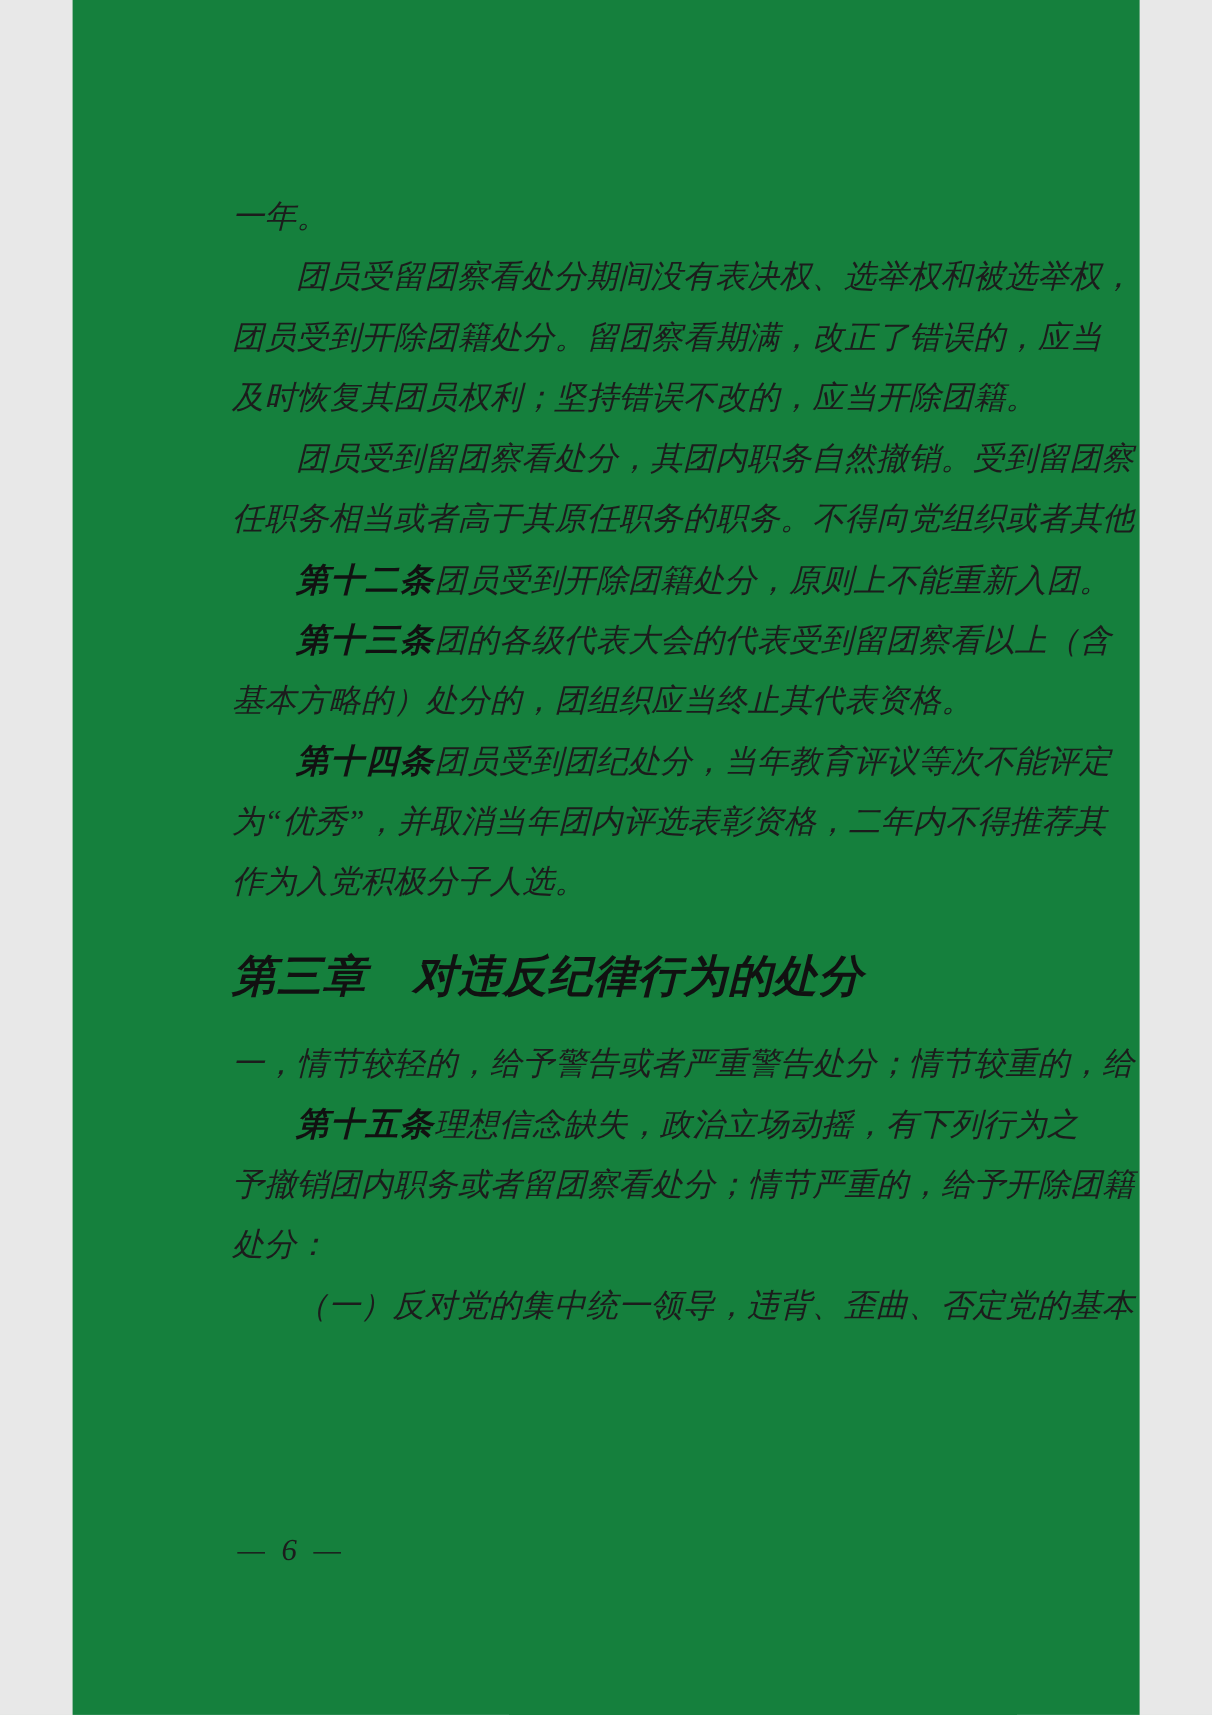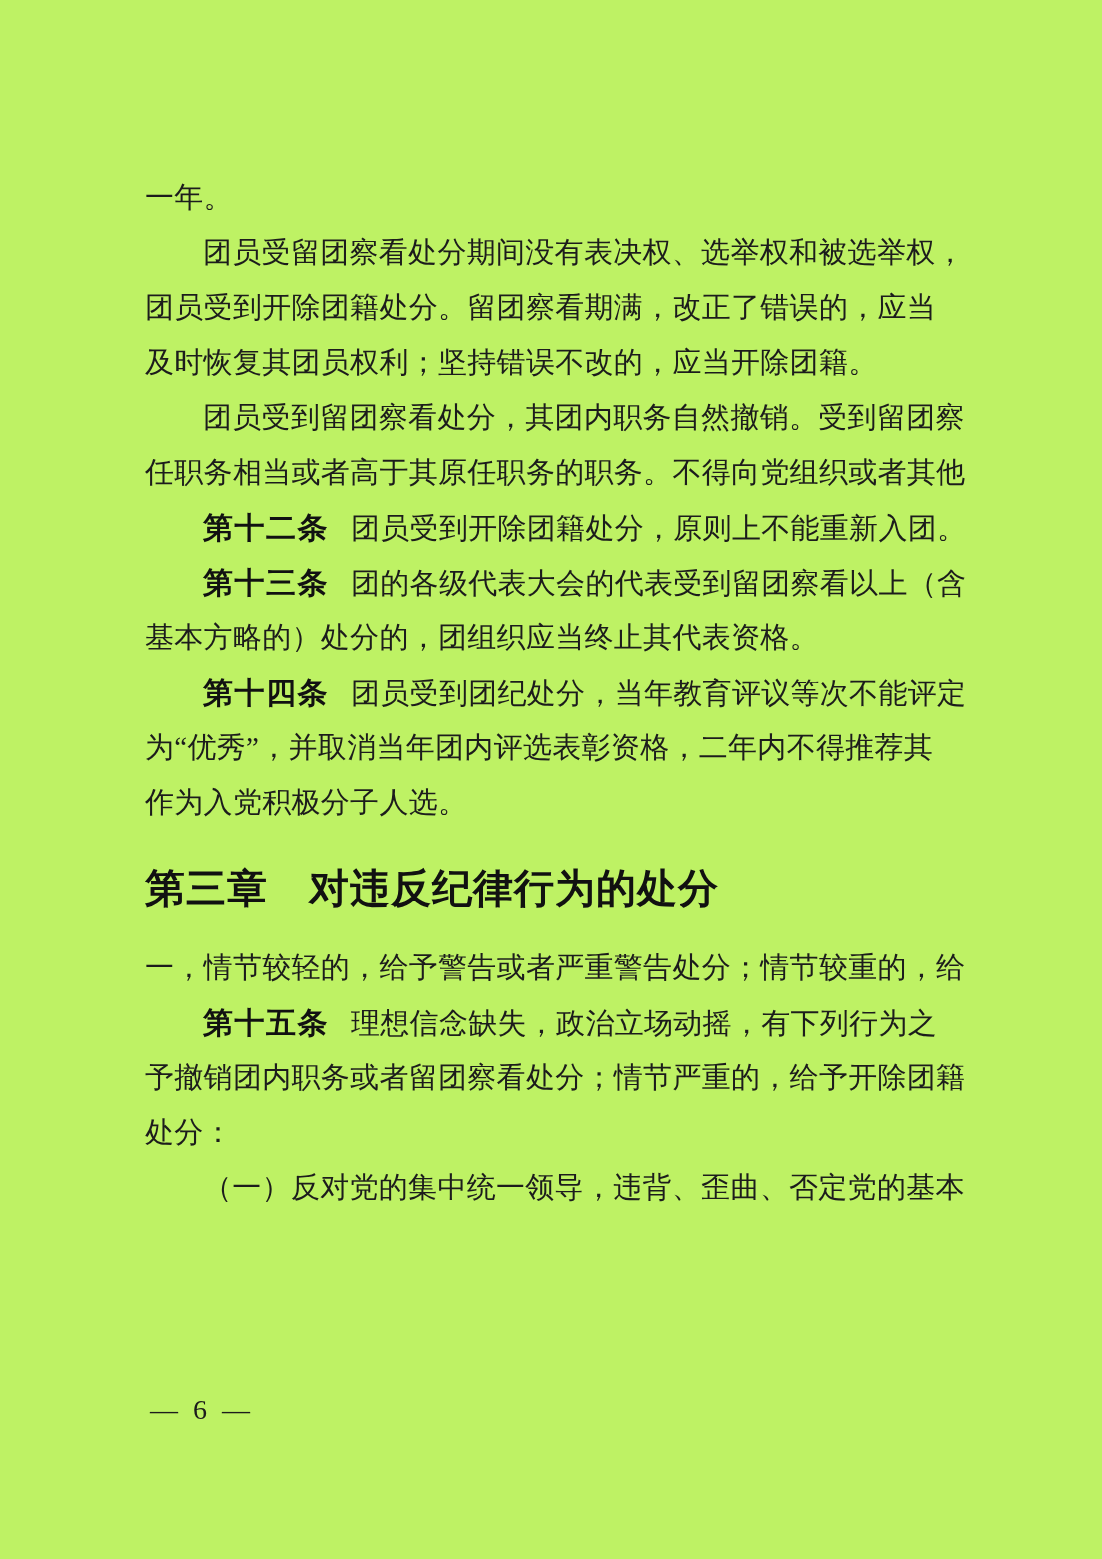--- a/index.html
+++ b/index.html
@@ -1,25 +1,26 @@
 <!DOCTYPE html>
 <html><head>
 <meta charset="utf-8">
 <style>
   * { margin: 0; padding: 0; box-sizing: border-box; }
   html, body { background: #e8e8e8; }
   .page {
     position: relative;
-    width: 1102px;
+    width: 970px;
     height: 1559px;
     margin: 0 auto;
-    background: #bef264;
+    background: #15803d;
     color: #1c1c1c;
     overflow: hidden;
     font-family: "Liberation Serif", "DejaVu Serif", serif;
+    font-style: italic;
   }
   .doc-body {
     position: absolute;
     left: 145px;
     top: 170px;
     width: 820px;
   }
   .line {
     height: 55px;
     line-height: 55px;
@@ -30,21 +31,21 @@
   }
   .line.indent { padding-left: 58px; }
   .art {
     font-family: "Liberation Sans", "DejaVu Sans", sans-serif;
     font-weight: 700;
     font-size: 30px;
     letter-spacing: 1.5px;
     color: #111;
   }
   .art:empty { display: none; }
-  .art:not(:empty) + .rest { margin-left: 22px; }
+  .art:not(:empty) + .rest { }
   .chapter-heading {
     margin-top: 30px;
     height: 56px;
     line-height: 56px;
     text-align: left;
     font-family: "Liberation Sans", "DejaVu Sans", sans-serif;
     font-weight: 700;
     font-size: 40px;
     letter-spacing: 1px;
     color: #111;

